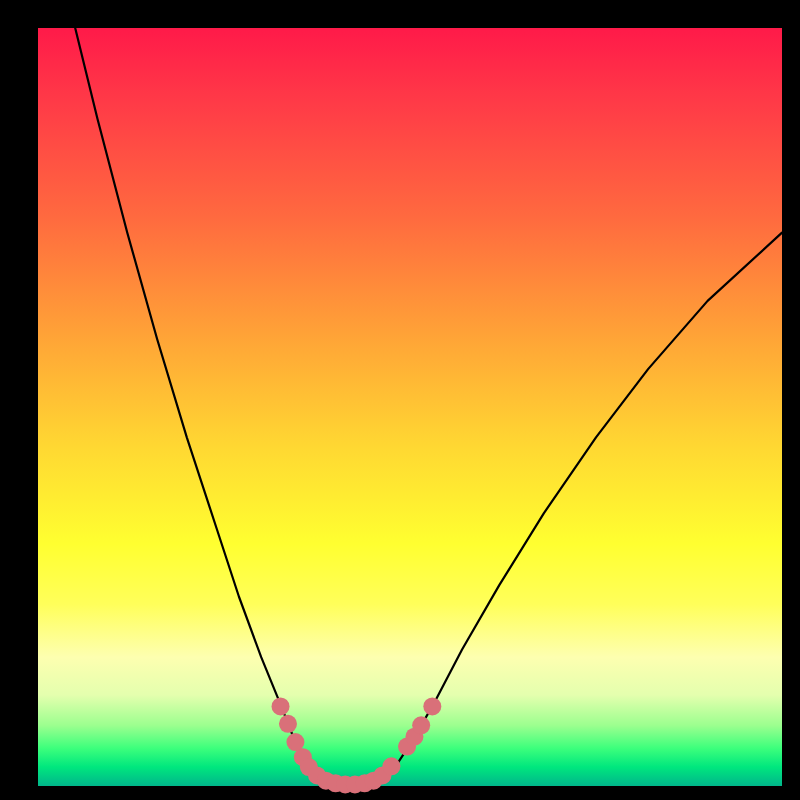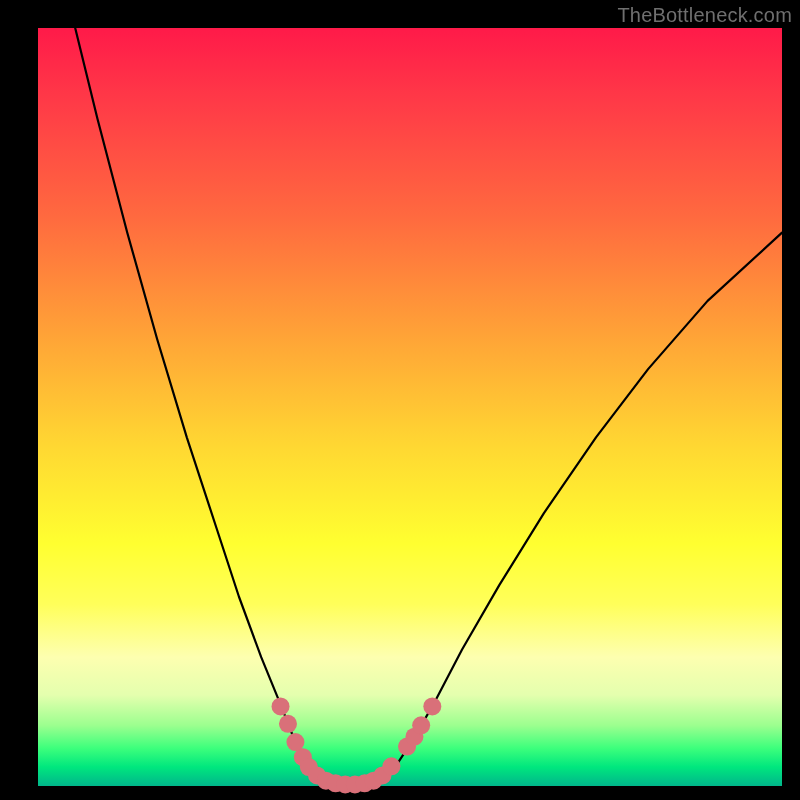--- a/index.html
+++ b/index.html
@@ -73,14 +73,13 @@
       <circle cx="354.94" cy="784.48" r="9" fill="#d97079"></circle>
       <circle cx="364.62" cy="783.35" r="9" fill="#d97079"></circle>
       <circle cx="373.54" cy="780.69" r="9" fill="#d97079"></circle>
       <circle cx="382.47" cy="775.39" r="9" fill="#d97079"></circle>
       <circle cx="391.40" cy="766.29" r="9" fill="#d97079"></circle>
       <circle cx="407.02" cy="746.58" r="9" fill="#d97079"></circle>
       <circle cx="414.46" cy="736.73" r="9" fill="#d97079"></circle>
       <circle cx="421.16" cy="725.36" r="9" fill="#d97079"></circle>
       <circle cx="432.32" cy="706.41" r="9" fill="#d97079"></circle>
     </svg>
-  <div class="watermark">TheBottleneck.com</div>
 </div>
 
 </body></html>

